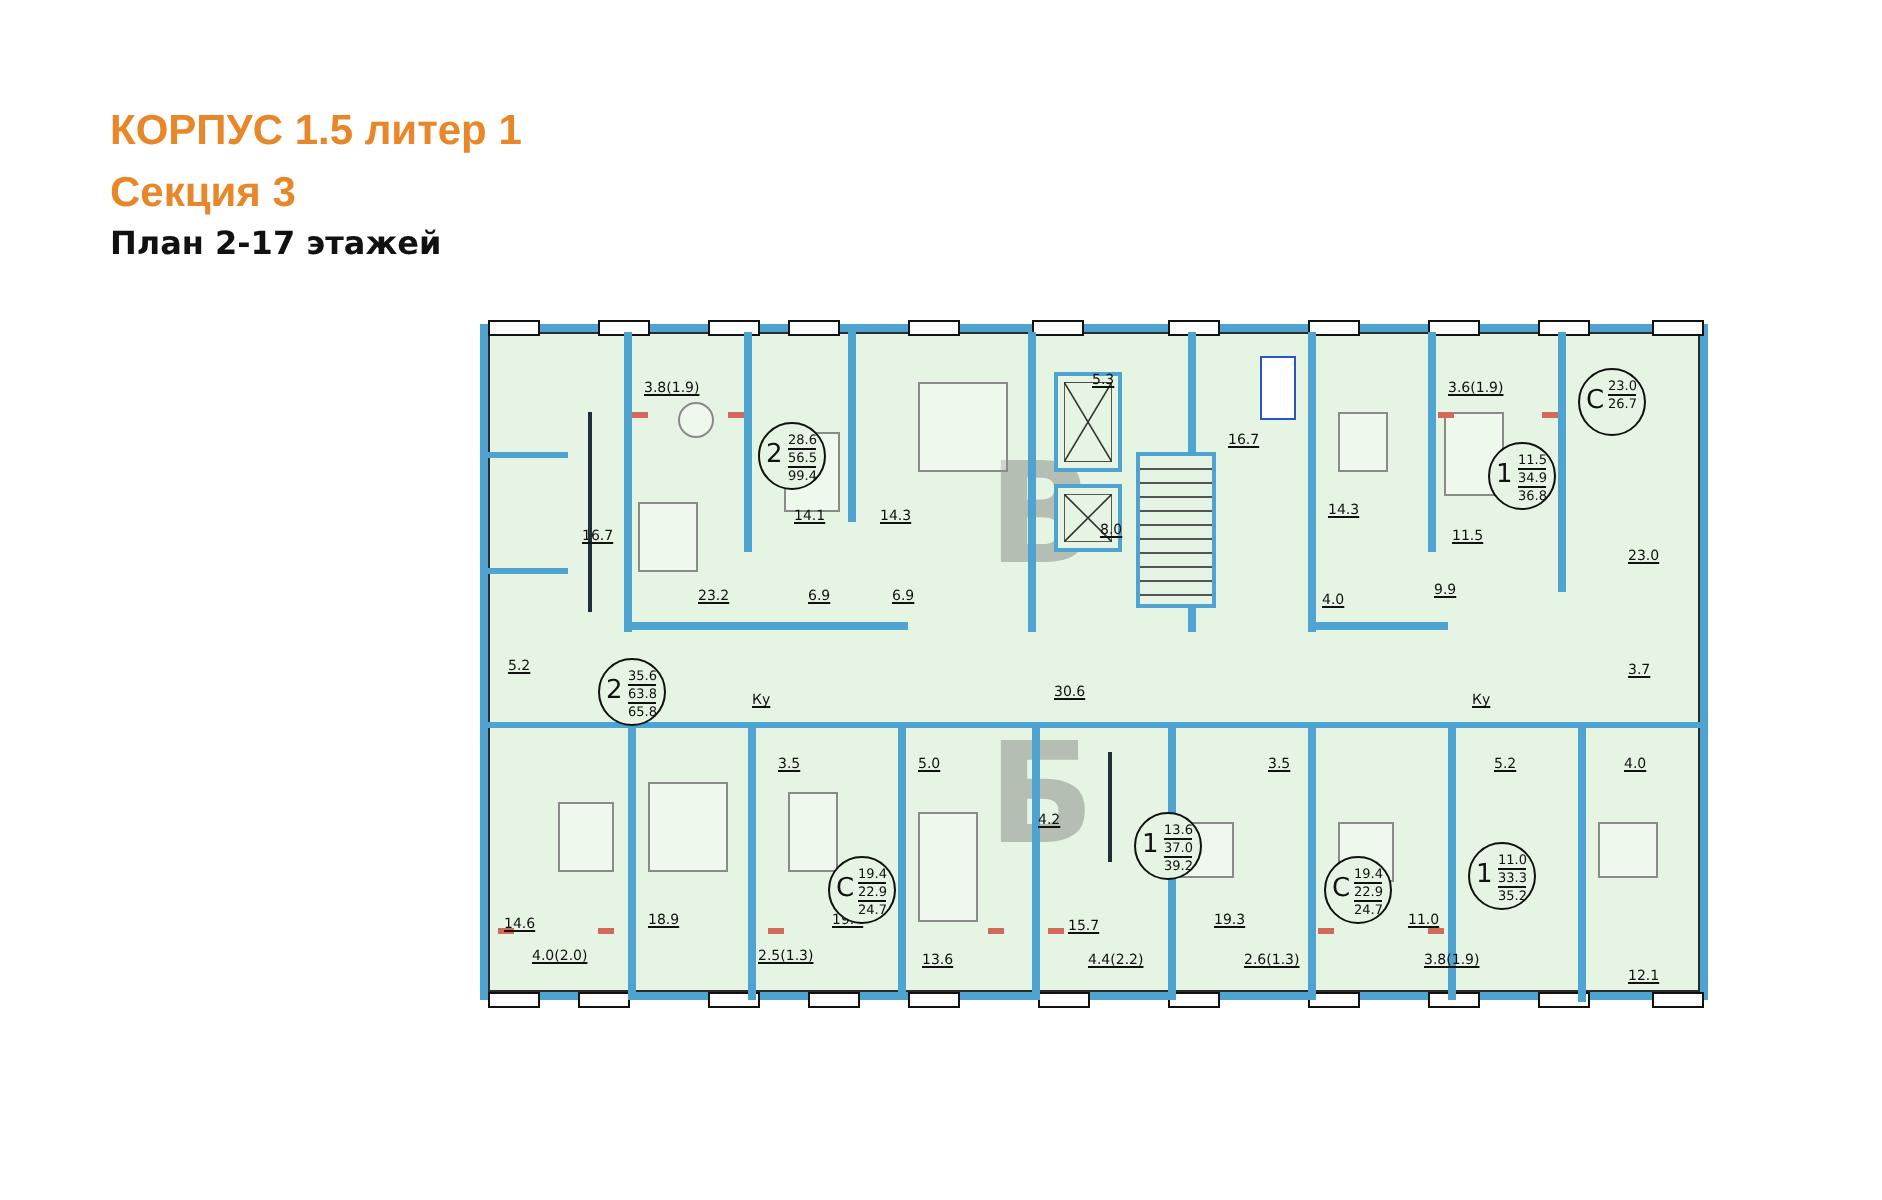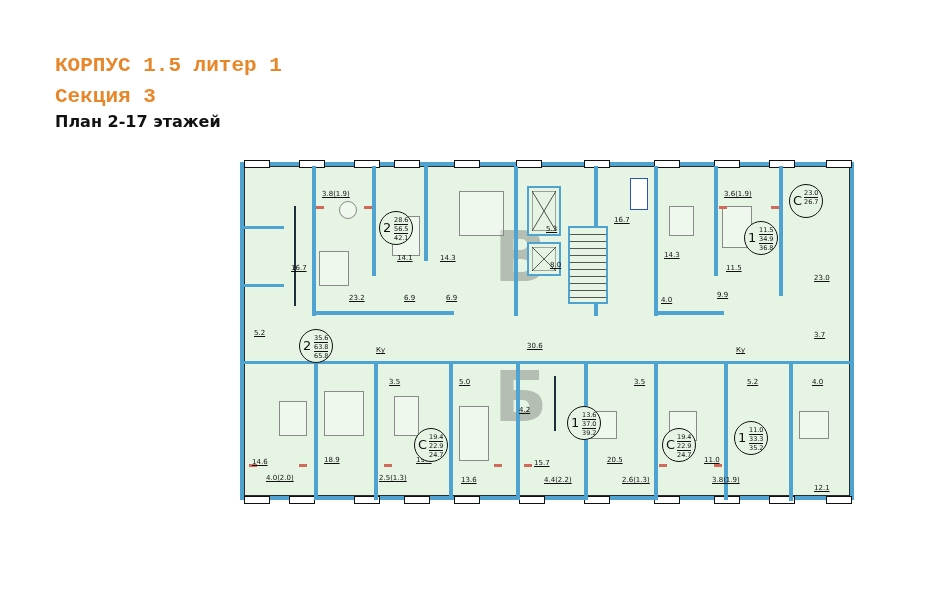--- a/index.html
+++ b/index.html
@@ -1,17 +1,17 @@
 <!DOCTYPE html>
 <html><head>
 <meta charset="utf-8">
 <style>
   html, body { margin:0; padding:0; }
   body { width:941px; height:600px; background:#ffffff; position:relative; overflow:hidden; font-family:"DejaVu Sans", sans-serif; }
-  .title { position:absolute; left:55px; color:#e8872a; font-weight:bold; font-size:21px; line-height:24px; font-family:Liberation Mono, monospace; }
+  .title { position:absolute; left:55px; color:#e8872a; font-weight:bold; font-size:21px; line-height:24px; font-family:Liberation Sans, sans-serif; }
   .t1 { top:54px; }
   .t2 { top:85px; }
   .t3 { position:absolute; left:55px; top:112px; font-size:16px; font-weight:bold; color:#111; font-family:"DejaVu Sans", sans-serif; }
 
   .plan { position:absolute; left:240px; top:162px; width:614px; height:338px; background:#e6f5e3; border:4px solid #4ea3d1; box-sizing:border-box; }
   .plan .outer { position:absolute; inset:0; border:1px solid #2b2b2b; }
   .wall { position:absolute; background:#4ea3d1; }
   .wall.dark { background:#1f2f3a; }
   .win { position:absolute; width:26px; height:8px; background:#ffffff; border:1px solid #111; box-sizing:border-box; }
   .room-label { position:absolute; font-size:7px; color:#111; text-decoration:underline; font-family:"DejaVu Sans", sans-serif; white-space:nowrap; }
@@ -135,21 +135,21 @@
   <div class="balc-sep" style="left:470px;top:298px;"></div>
 
   <div class="room-label" style="left:47px;top:98px;">16.7</div>
   <div class="room-label" style="left:78px;top:24px;">3.8(1.9)</div>
   <div class="room-label" style="left:105px;top:128px;">23.2</div>
   <div class="room-label" style="left:153px;top:88px;">14.1</div>
   <div class="room-label" style="left:196px;top:88px;">14.3</div>
   <div class="room-label" style="left:160px;top:128px;">6.9</div>
   <div class="room-label" style="left:202px;top:128px;">6.9</div>
   <div class="room-label" style="left:258px;top:95px;padding-left:48px;">8.0</div>
-  <div class="room-label" style="left:302px;top:20px;margin-top:39px;">5.3</div>
+  <div class="room-label" style="left:302px;top:20px;">5.3</div>
   <div class="room-label" style="left:370px;top:50px;">16.7</div>
   <div class="room-label" style="left:420px;top:85px;">14.3</div>
   <div class="room-label" style="left:480px;top:24px;">3.6(1.9)</div>
   <div class="room-label" style="left:482px;top:98px;">11.5</div>
   <div class="room-label" style="left:417px;top:130px;">4.0</div>
   <div class="room-label" style="left:473px;top:125px;">9.9</div>
   <div class="room-label" style="left:570px;top:108px;">23.0</div>
   <div class="room-label" style="left:570px;top:165px;">3.7</div>
   <div class="room-label" style="left:10px;top:163px;">5.2</div>
   <div class="room-label" style="left:76px;top:172px;">8.4</div>
@@ -161,34 +161,34 @@
   <div class="room-label" style="left:80px;top:290px;">18.9</div>
   <div class="room-label" style="left:145px;top:212px;">3.5</div>
   <div class="room-label" style="left:172px;top:290px;">19.4</div>
   <div class="room-label" style="left:135px;top:308px;">2.5(1.3)</div>
   <div class="room-label" style="left:215px;top:212px;">5.0</div>
   <div class="room-label" style="left:275px;top:240px;">4.2</div>
   <div class="room-label" style="left:217px;top:310px;">13.6</div>
   <div class="room-label" style="left:290px;top:293px;">15.7</div>
   <div class="room-label" style="left:300px;top:310px;">4.4(2.2)</div>
   <div class="room-label" style="left:390px;top:212px;">3.5</div>
-  <div class="room-label" style="left:363px;top:290px;">20.5</div>
+  <div class="room-label" style="left:363px;top:290px;">19.3</div>
   <div class="room-label" style="left:378px;top:310px;">2.6(1.3)</div>
   <div class="room-label" style="left:503px;top:212px;">5.2</div>
   <div class="room-label" style="left:568px;top:212px;">4.0</div>
   <div class="room-label" style="left:460px;top:290px;">11.0</div>
   <div class="room-label" style="left:468px;top:310px;">3.8(1.9)</div>
   <div class="room-label" style="left:570px;top:318px;">12.1</div>
 
   <div class="apt" style="left:135px;top:45px;">
     <span class="rooms">2</span>
     <div class="areas">
         <span>28.6</span>
         <span>56.5</span>
-        <span>42.1</span>
+        <span>99.4</span>
       </div>
   </div>
   <div class="apt" style="left:55px;top:163px;">
     <span class="rooms">2</span>
     <div class="areas">
         <span>35.6</span>
         <span>63.8</span>
         <span>65.8</span>
       </div>
   </div>

